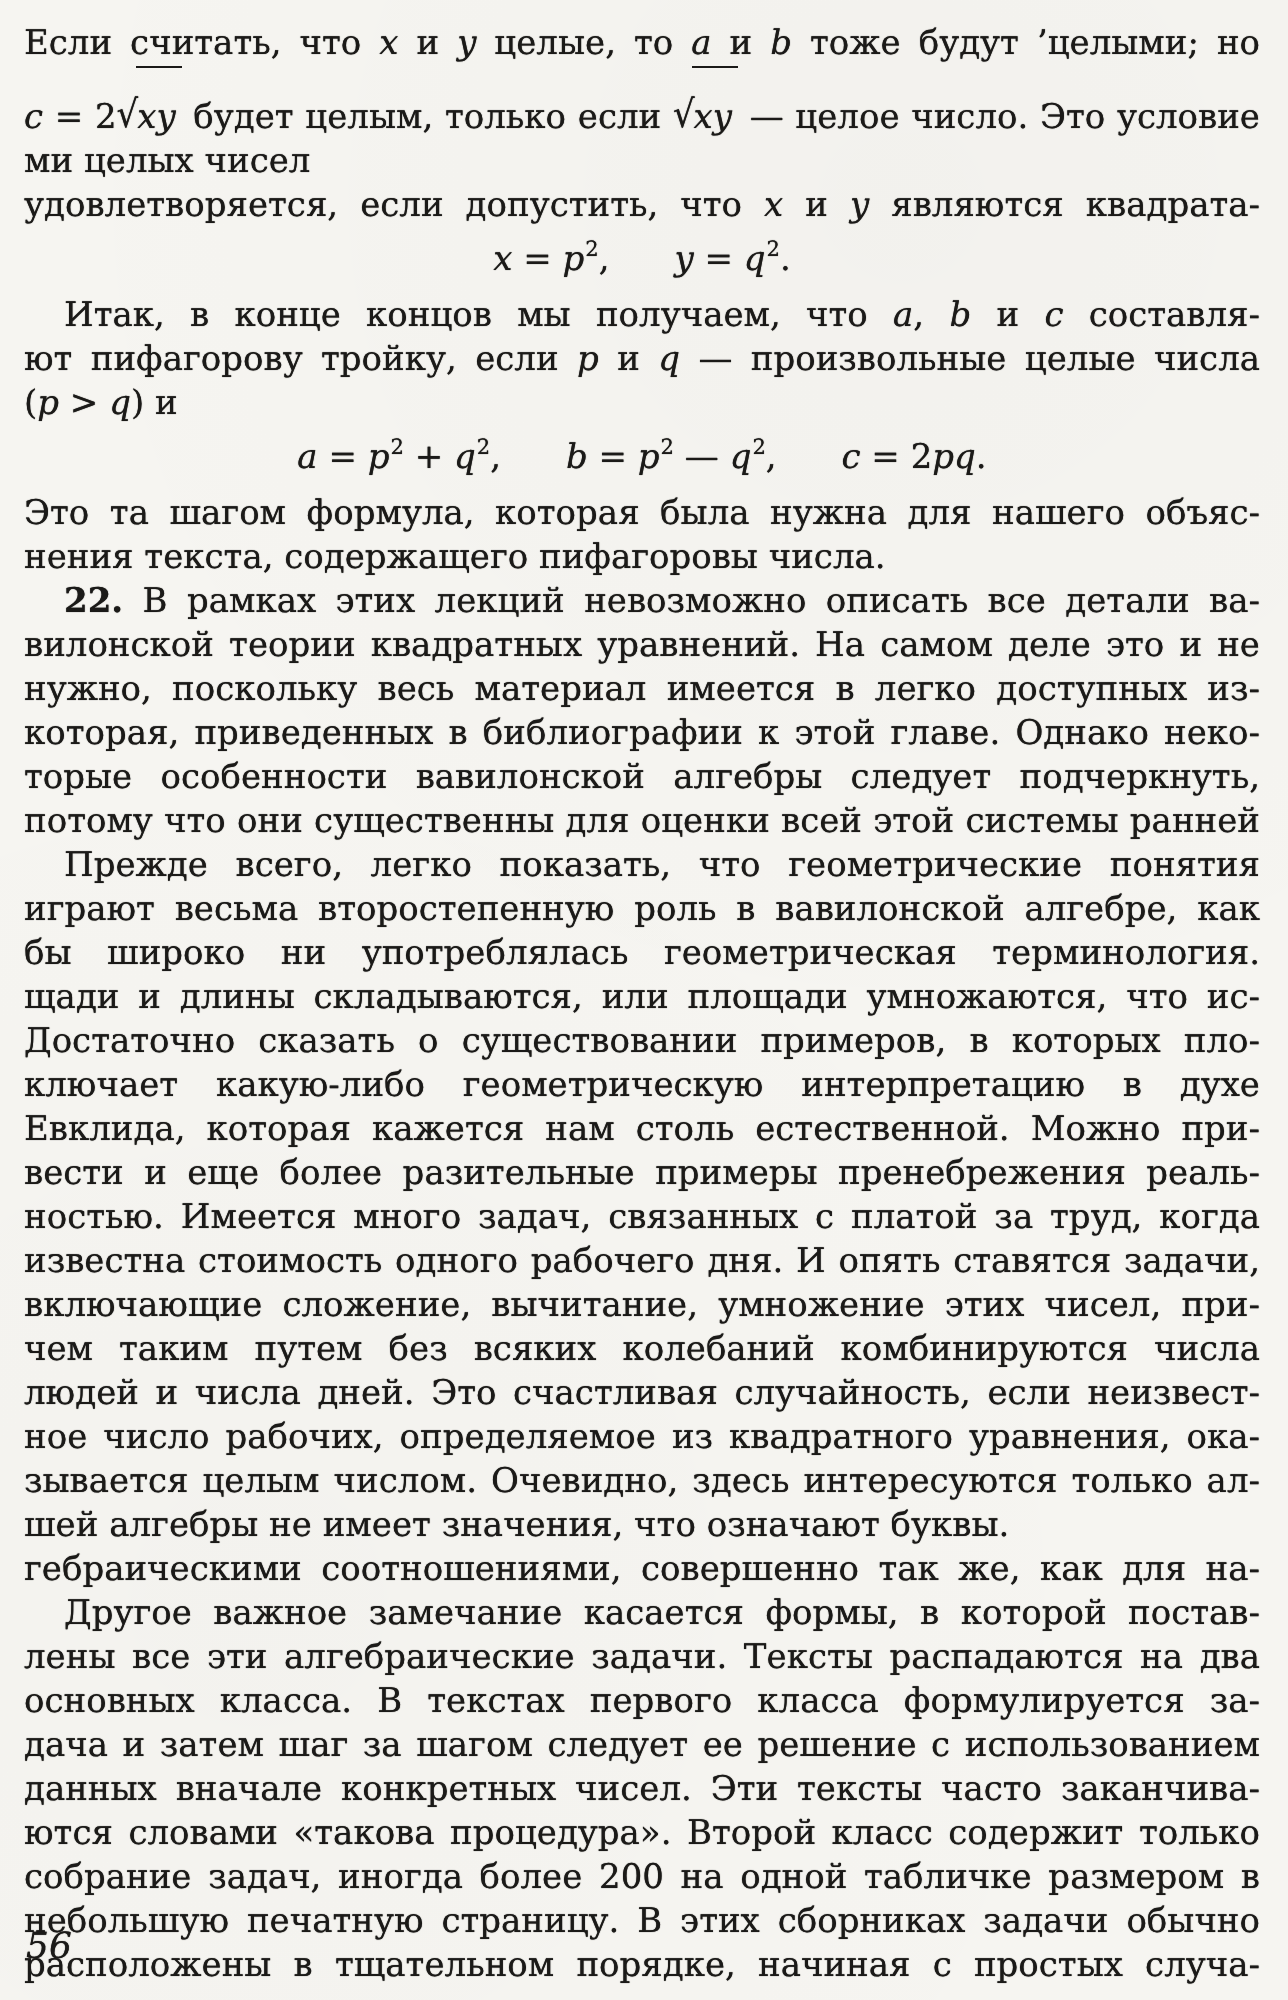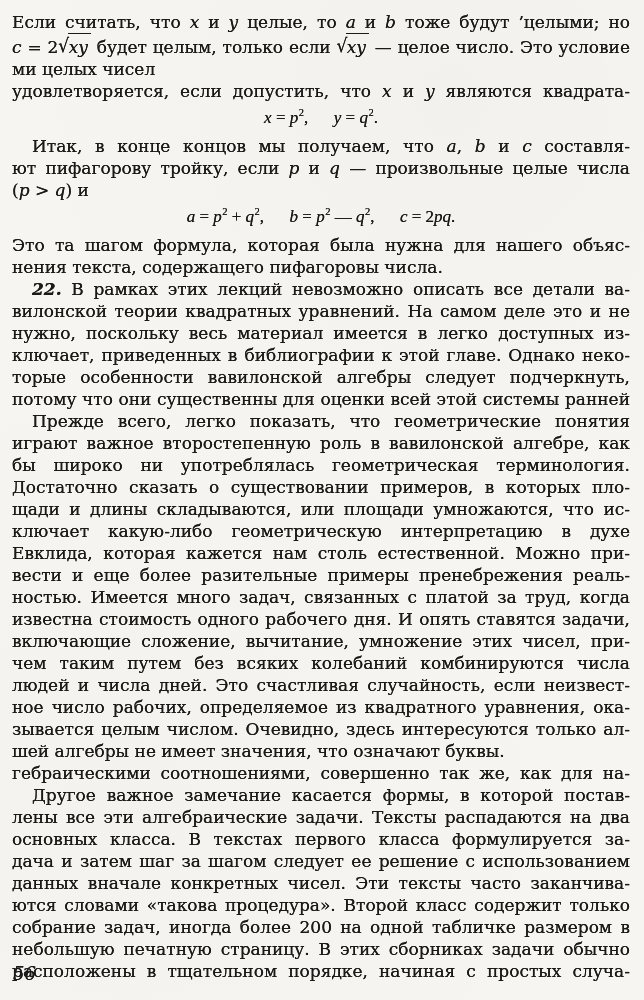--- a/index.html
+++ b/index.html
@@ -27,49 +27,48 @@
     text-shadow: 0 0 0.45px currentColor;
   }
   .para { margin: 0; }
   .line {
     text-align: justify;
     text-align-last: justify;
     white-space: normal;
   }
   .line.last { text-align-last: left; }
   .para.indent .line.first { padding-left: 20px; }
-  .line b { font-weight: bold; font-style: italic; }
+  .line b { font-weight: bold; }
   .line i, .formula i { font-style: italic; }
   .var { white-space: nowrap; }
   .var sup {
     font-style: normal;
     font-size: 0.62em;
     vertical-align: super;
     line-height: 0;
     margin-left: 0.5px;
   }
   .formula {
     text-align: center;
     text-align-last: center;
     white-space: pre-wrap;
     margin: 5px 0 6px 0;
     font-size: 17px;
     text-shadow: 0 0 0.45px currentColor;
-    font-family: Liberation Serif, serif;
   }
   .sqrt { white-space: nowrap; display: inline-block; }
   .sqrt .sign {
     display: inline-block;
     transform: scaleY(1.12);
     transform-origin: bottom;
   }
   .sqrt .rad {
     display: inline-block;
     border-top: 1.5px solid currentColor;
-    padding: 4px 3px 0 1px;
+    padding: 16px 3px 0 1px;
     margin-left: -1.5px;
     line-height: 1.15;
   }
   .page-number {
     position: absolute;
     left: 13px; top: 963px;
     font-style: italic;
     font-size: 18px;
     text-shadow: 0 0 0.45px currentColor;
   }
@@ -93,30 +92,30 @@
       </div>
       <div class="formula"><span class="var"><i>a</i></span> = <span class="var"><i>p</i><sup>2</sup></span> + <span class="var"><i>q</i><sup>2</sup></span>,      <span class="var"><i>b</i></span> = <span class="var"><i>p</i><sup>2</sup></span> — <span class="var"><i>q</i><sup>2</sup></span>,      <span class="var"><i>c</i></span> = 2<span class="var"><i>pq</i></span>.</div>
       <div class="para">
         <div class="line first">Это та шагом формула, которая была нужна для нашего объяс-</div>
         <div class="line last">нения текста, содержащего пифагоровы числа.</div>
       </div>
       <div class="para indent">
         <div class="line first"><b>22.</b> В рамках этих лекций невозможно описать все детали ва-</div>
         <div class="line">вилонской теории квадратных уравнений. На самом деле это и не</div>
         <div class="line">нужно, поскольку весь материал имеется в легко доступных из-</div>
-        <div class="line">ключает, приведенных в библиографии к этой главе. Однако неко-</div>
+        <div class="line">которая, приведенных в библиографии к этой главе. Однако неко-</div>
         <div class="line">торые особенности вавилонской алгебры следует подчеркнуть,</div>
         <div class="line">потому что они существенны для оценки всей этой системы ранней</div>
       </div>
       <div class="para indent">
         <div class="line first">Прежде всего, легко показать, что геометрические понятия</div>
-        <div class="line">играют важное второстепенную роль в вавилонской алгебре, как</div>
+        <div class="line">играют весьма второстепенную роль в вавилонской алгебре, как</div>
         <div class="line">бы широко ни употреблялась геометрическая терминология.</div>
+        <div class="line">щади и длины складываются, или площади умножаются, что ис-</div>
         <div class="line">Достаточно сказать о существовании примеров, в которых пло-</div>
-        <div class="line">щади и длины складываются, или площади умножаются, что ис-</div>
         <div class="line">ключает какую-либо геометрическую интерпретацию в духе</div>
         <div class="line">Евклида, которая кажется нам столь естественной. Можно при-</div>
         <div class="line">вести и еще более разительные примеры пренебрежения реаль-</div>
         <div class="line">ностью. Имеется много задач, связанных с платой за труд, когда</div>
         <div class="line">известна стоимость одного рабочего дня. И опять ставятся задачи,</div>
         <div class="line">включающие сложение, вычитание, умножение этих чисел, при-</div>
         <div class="line">чем таким путем без всяких колебаний комбинируются числа</div>
         <div class="line">людей и числа дней. Это счастливая случайность, если неизвест-</div>
         <div class="line">ное число рабочих, определяемое из квадратного уравнения, ока-</div>
         <div class="line">зывается целым числом. Очевидно, здесь интересуются только ал-</div>

